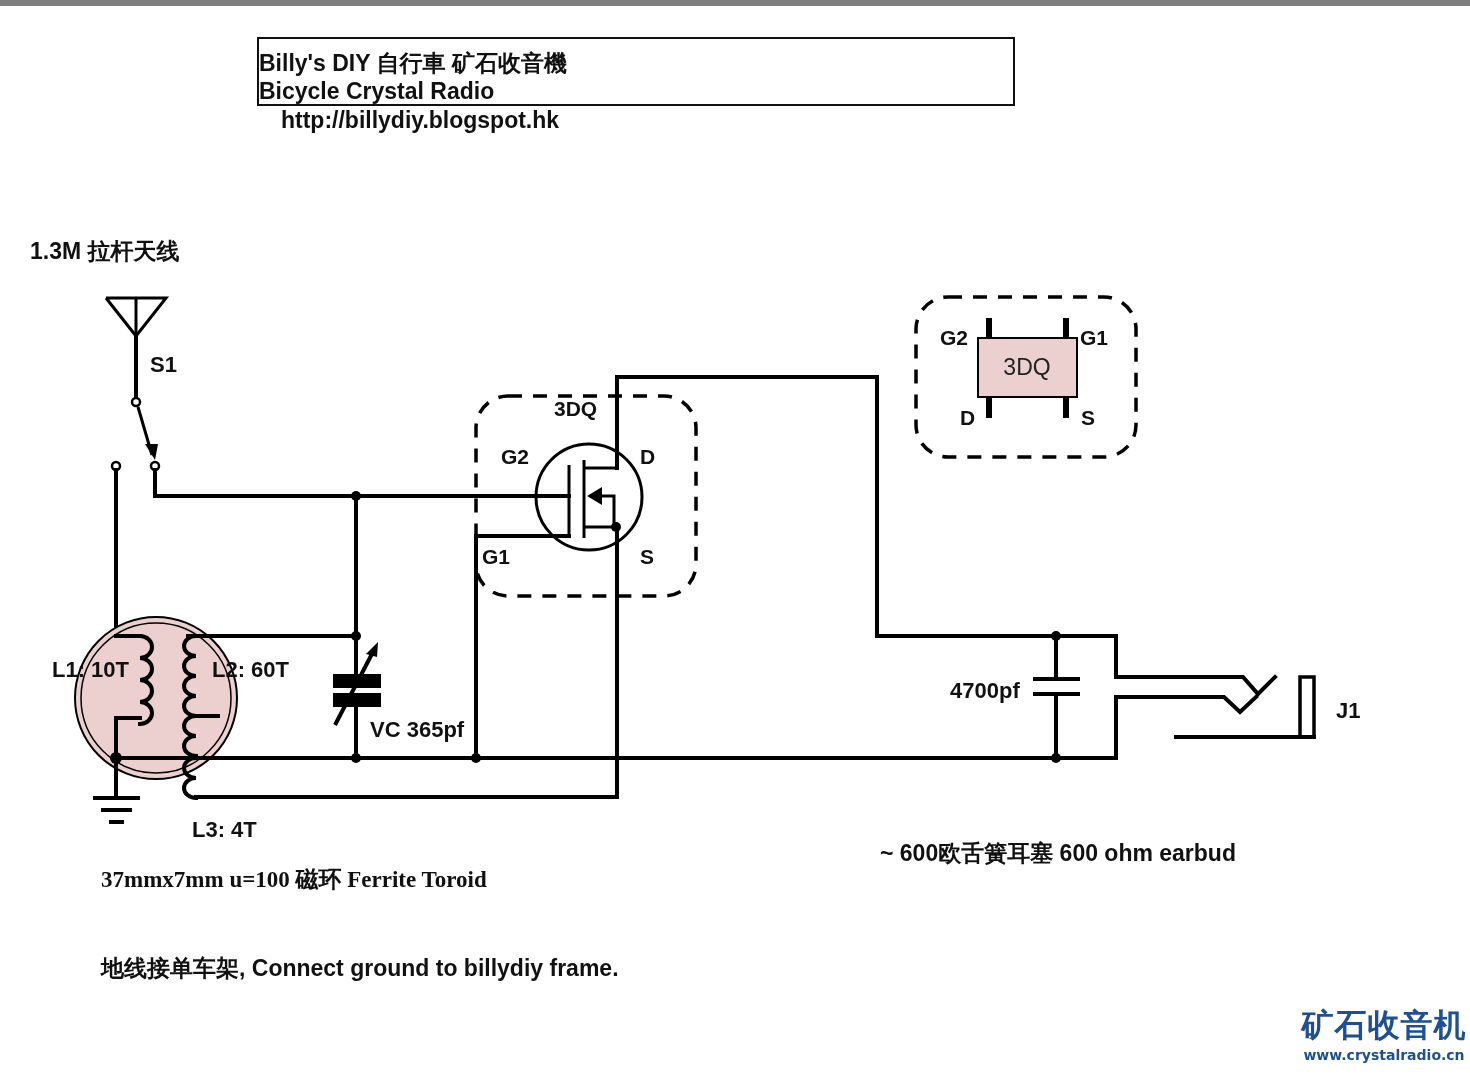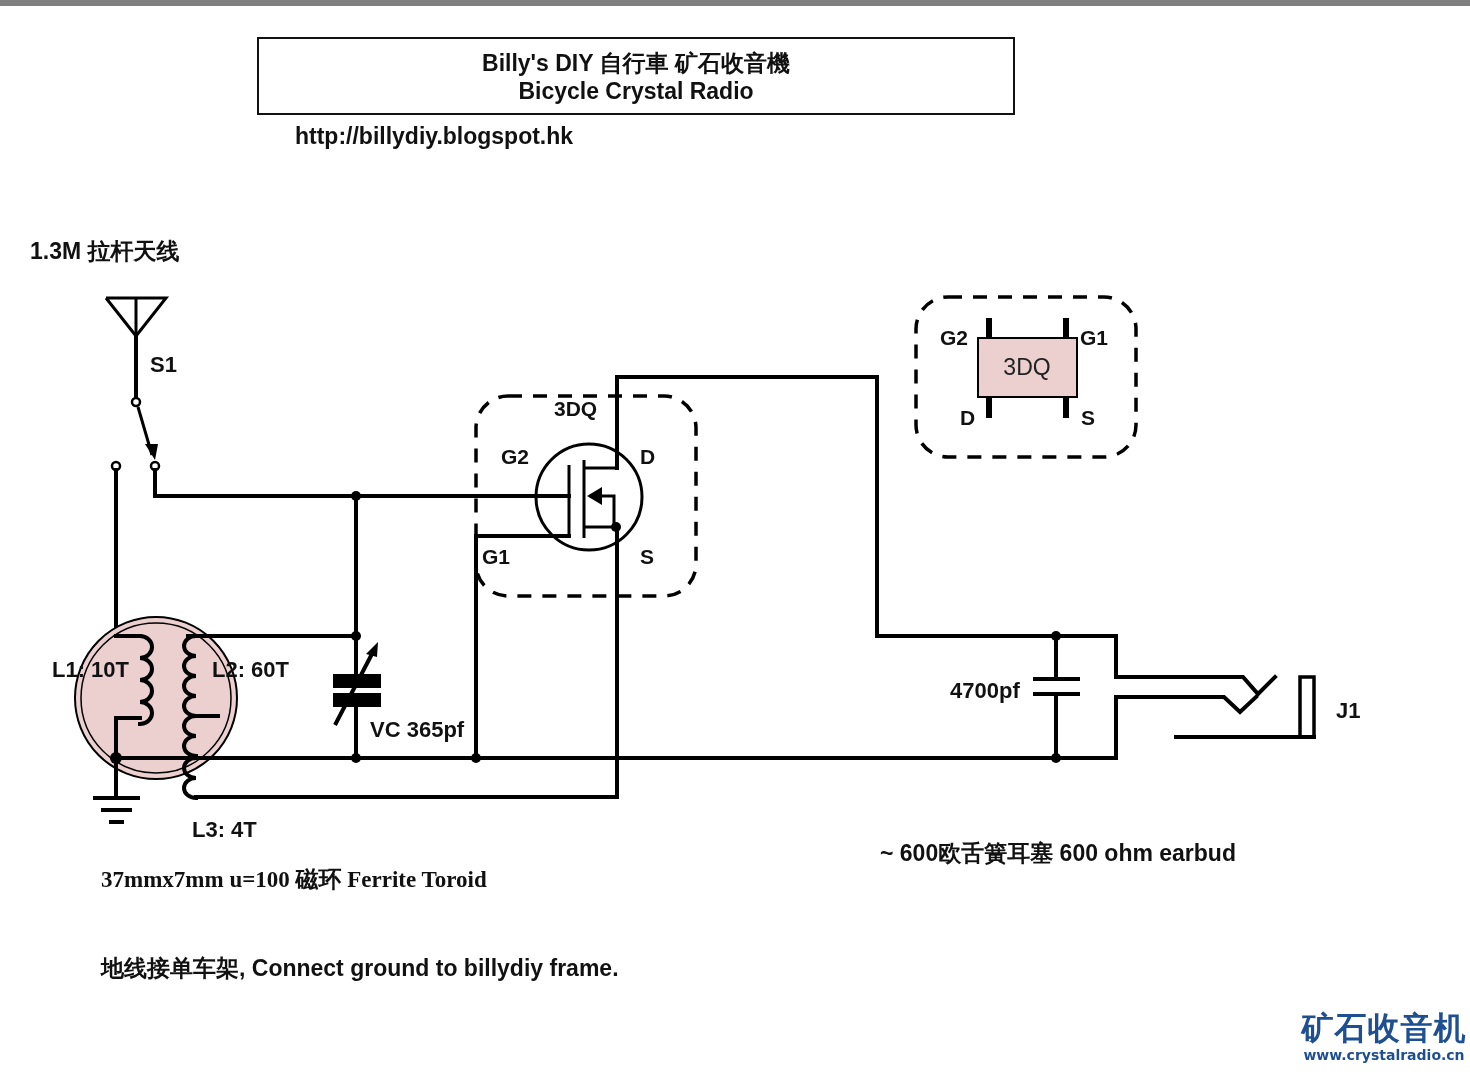--- a/index.html
+++ b/index.html
@@ -7,39 +7,39 @@
          font-family: "Liberation Sans", "DejaVu Sans", sans-serif; }
   .topbar { position: absolute; left: 0; top: 0; width: 1470px; height: 6px; background: #7f7f7f; }
   #schematic { position: absolute; left: 0; top: 0; }
   .wire { stroke: #000; stroke-width: 4; fill: none; stroke-linecap: square; }
   .thin { stroke: #000; stroke-width: 3; fill: none; }
   .dash { stroke: #000; stroke-width: 3.5; fill: none; stroke-dasharray: 14 11; }
   .dot { fill: #000; }
   .lbl { font-family: "Liberation Sans", "DejaVu Sans", sans-serif; font-weight: bold; font-size: 22px; fill: #111; }
   .lbl-sm { font-family: "Liberation Sans", "DejaVu Sans", sans-serif; font-weight: bold; font-size: 21px; fill: #111; }
   .pkg-txt { font-family: "Liberation Sans", "DejaVu Sans", sans-serif; font-size: 23px; fill: #222; }
-  .title-box { position: absolute; left: 257px; top: 37px; width: 758px; height: 78px;
-               border: 2px solid #111; box-sizing: border-box; text-align: center; }
+  .title-box { position: absolute; left: 257px; top: 37px; width: 758px; height: 69px;
+               border: 2px solid #111; box-sizing: border-box; }
   .title-line { font-weight: bold; font-size: 23px; line-height: 28px; color: #111; }
   .title-line.first { margin-top: 10px; }
   .abs-text { position: absolute; font-weight: bold; font-size: 23px; color: #111; white-space: nowrap; }
   .logo { position: absolute; left: 1300px; top: 1010px; width: 168px; text-align: center; color: #1d4f91; }
-  .logo-cn { font-family: Liberation Sans, sans-serif; font-weight: bold; font-size: 32px; letter-spacing: 1px; line-height: 36px; }
+  .logo-cn { font-family: Liberation Mono, monospace; font-weight: bold; font-size: 32px; letter-spacing: 1px; line-height: 36px; }
   .logo-url { font-family: "DejaVu Sans", sans-serif; font-size: 14px; font-weight: bold; line-height: 18px; }
 </style>
 </head>
 <body>
 
 <div class="topbar"></div>
 
 <div class="title-box">
   <div class="title-line first">Billy's DIY  自行車  矿石收音機</div>
   <div class="title-line">Bicycle Crystal Radio</div>
 </div>
-<div class="abs-text" style="left:281px; top:123px;margin-left:14px;">http://billydiy.blogspot.hk</div>
+<div class="abs-text" style="left:281px; top:107px;">http://billydiy.blogspot.hk</div>
 
 <div class="abs-text" style="left:30px; top:236px;">1.3M 拉杆天线</div>
 
 <svg id="schematic" width="1470" height="1074" viewBox="0 0 1470 1074">
 
   <g>
     <polyline class="thin" points="106,298 166,298 136,336 106,298"></polyline>
     <line class="thin" x1="136" y1="298" x2="136" y2="336"></line>
   </g>
   <line class="wire" x1="136" y1="336" x2="136" y2="398"></line>

